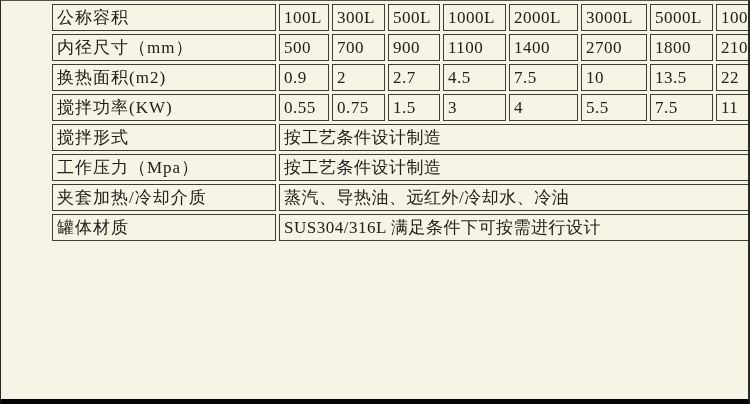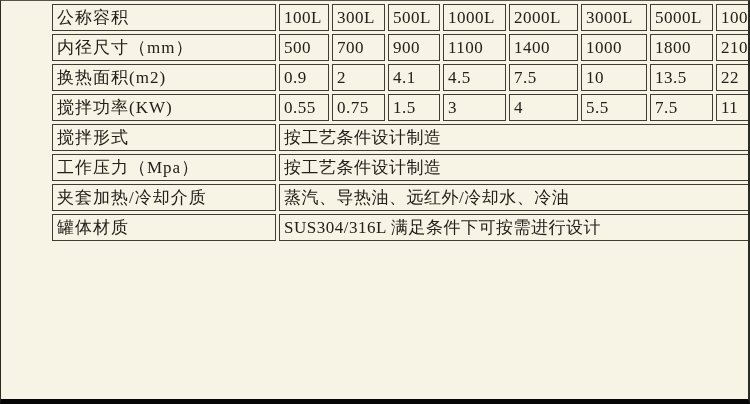--- a/index.html
+++ b/index.html
@@ -73,29 +73,29 @@
         <td>5000L</td>
         <td>10000L</td>
       </tr>
       <tr>
         <td class="lbl">内径尺寸（mm）</td>
         <td>500</td>
         <td>700</td>
         <td>900</td>
         <td>1100</td>
         <td>1400</td>
-        <td>1000</td>
+        <td>2700</td>
         <td>1800</td>
         <td>2100</td>
       </tr>
       <tr>
         <td class="lbl">换热面积(m2)</td>
         <td>0.9</td>
         <td>2</td>
-        <td>4.1</td>
+        <td>2.7</td>
         <td>4.5</td>
         <td>7.5</td>
         <td>10</td>
         <td>13.5</td>
         <td>22</td>
       </tr>
       <tr>
         <td class="lbl">搅拌功率(KW)</td>
         <td>0.55</td>
         <td>0.75</td>

